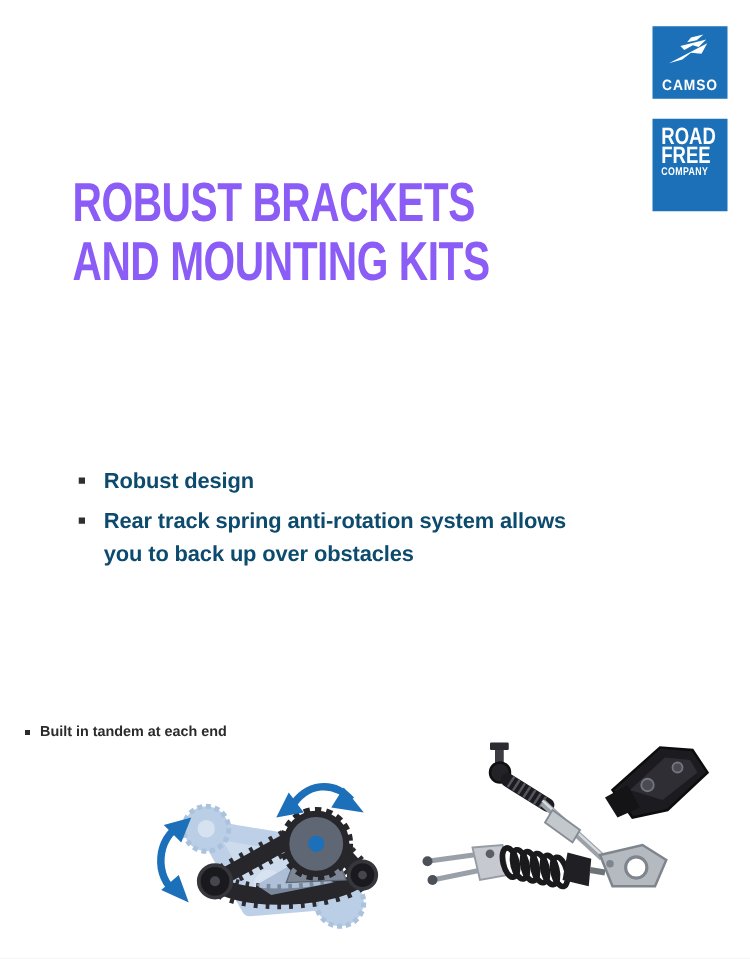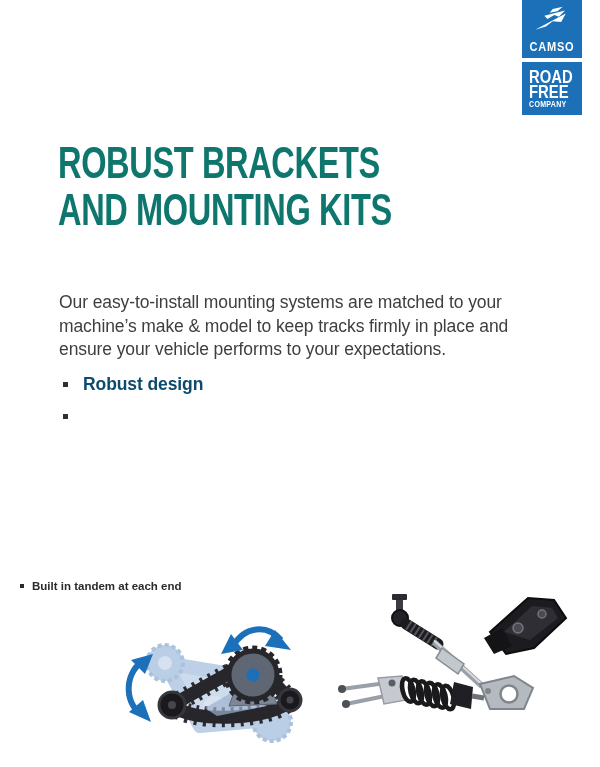--- a/index.html
+++ b/index.html
@@ -2,34 +2,34 @@
 <html><head>
 <meta charset="utf-8">
 <style>
   html,body{margin:0;padding:0;background:#e9e9e9;}
   .page{
     position:relative;width:600px;height:767px;margin:0 auto;
     background:#ffffff;overflow:hidden;
     font-family:"Liberation Sans",sans-serif;
   }
   
-  .logo-stack{position:absolute;left:482px;top:0;width:60px;padding-left:40px;}
+  .logo-stack{position:absolute;left:482px;top:21px;width:60px;padding-left:40px;}
   .logo-box{width:60px;background:#1c70b8;box-sizing:border-box;}
   .camso-box{height:58px;padding-top:5px;}
   .camso-box svg{display:block;margin:0 auto;}
   .camso-word{
     color:#fff;font-weight:700;font-size:12px;text-align:center;
     letter-spacing:.8px;margin-top:1px;transform:scaleX(.92);transform-origin:center;
   }
-  .rf-box{height:53px;margin-top:4px;padding:7px 0 0 7px;}
+  .rf-box{height:74px;margin-top:16px;padding:7px 0 0 7px;}
   .rf-line{color:#fff;font-weight:700;line-height:15px;font-size:19px;
     transform:scaleX(.78);transform-origin:left;white-space:nowrap;letter-spacing:0;}
   .rf-company{font-size:9px;line-height:11px;letter-spacing:.4px;}
   
-  .title{position:absolute;left:58px;top:139px;margin:0;color:#0f766e;
+  .title{position:absolute;left:58px;top:139px;margin:0;color:#8b5cf6;
     font-size:44px;line-height:47px;font-weight:700;}
   .title .t-line{display:block;transform:scaleX(.74);transform-origin:left;
     white-space:nowrap;letter-spacing:-.5px;}
   
   .intro{position:absolute;left:59px;top:291px;margin:0;width:480px;
     color:#3e3e3e;font-size:17.5px;line-height:23.5px;white-space:pre-line;
     letter-spacing:-.1px;}
   
   .features{position:absolute;left:61px;top:371px;margin:0;padding:0;
     list-style:none;width:480px;}
@@ -64,31 +64,30 @@
       <div class="rf-line">FREE</div>
       <div class="rf-line rf-company">COMPANY</div>
     </div>
   </div>
 
   <h1 class="title">
     <span class="t-line">ROBUST BRACKETS</span>
     <span class="t-line">AND MOUNTING KITS</span>
   </h1>
 
-  <p class="intro">Our easy-to-install mounting systems are matched to your
-machine’s make &amp; model to keep tracks firmly in place and
-ensure your vehicle performs to your expectations.</p>
 
   <ul class="features">
     <li>
       <span class="f-sq"></span>
       <span class="f-text">Robust design</span>
     </li>
     <li>
       <span class="f-sq"></span>
+      <span class="f-text">Rear track spring anti-rotation system allows
+you to back up over obstacles</span>
     </li>
   </ul>
 
   <div class="caption">
     <span class="c-sq"></span>
     <span class="c-text">Built in tandem at each end</span>
   </div>
 
   <svg class="track-art" width="230" height="150" viewBox="0 0 230 150">
 

